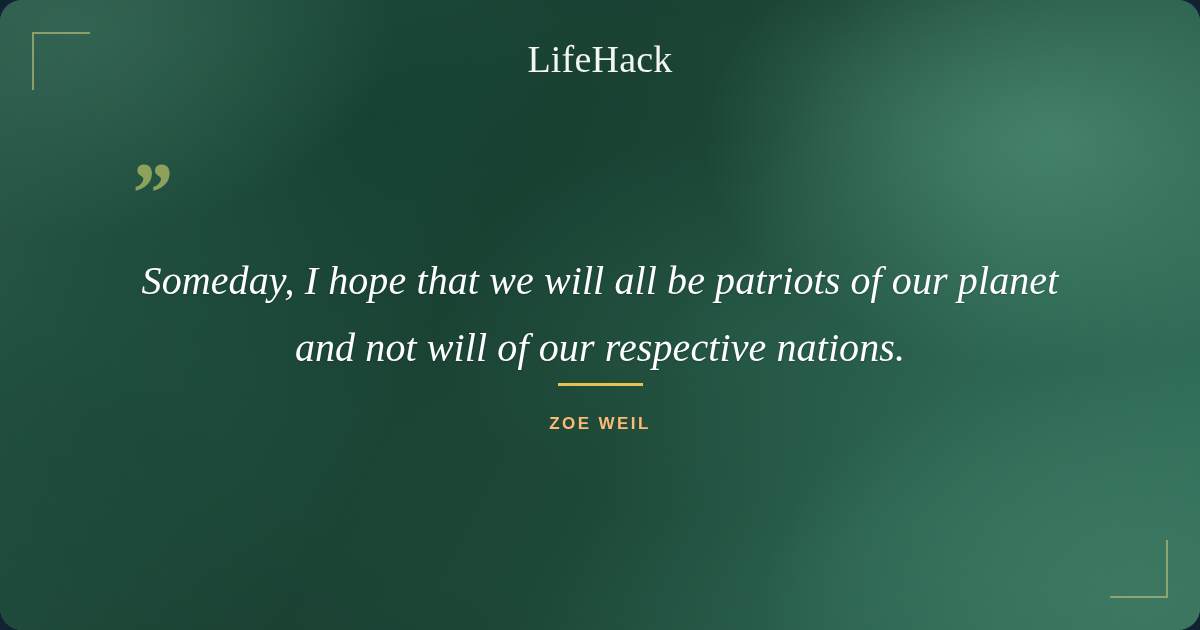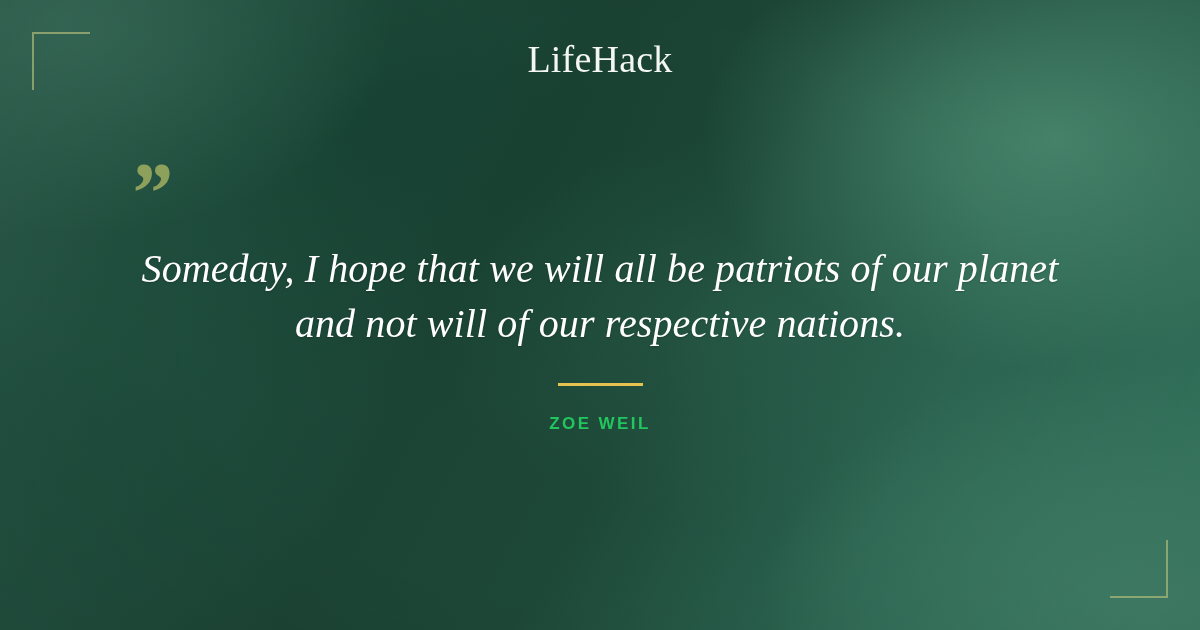--- a/index.html
+++ b/index.html
@@ -9,20 +9,21 @@
     background: #123;
   }
 
   .card {
     position: relative;
     width: 1200px;
     height: 630px;
     overflow: hidden;
     background-color: #225744;
     font-family: "Liberation Sans", sans-serif;
+    border-radius: 22px;
     -webkit-font-smoothing: antialiased;
   }
 
   
   .bg-base {
     position: absolute;
     inset: 0;
     background:
       linear-gradient(118deg,
         #2f6050 0%,
@@ -132,21 +133,21 @@
     top: 240px;
     width: 1000px;
     text-align: center;
   }
   .quote-text {
     font-family: "Liberation Serif", "DejaVu Serif", serif;
     font-style: italic;
     font-size: 40px;
     line-height: 53px;
     color: #ffffff;
-    margin: 2px;
+    margin: 14px;
     letter-spacing: 0.1px;
     text-shadow: 0 1px 2px rgba(0,0,0,0.18);
   }
 
   
   .divider {
     position: absolute;
     left: 558px;
     top: 383px;
     width: 85px;
@@ -159,21 +160,21 @@
     position: absolute;
     left: 0;
     top: 413px;
     width: 1200px;
     text-align: center;
     font-family: "Liberation Sans", sans-serif;
     font-size: 17px;
     line-height: 22px;
     font-weight: 700;
     letter-spacing: 2.4px;
-    color: #22c55e;
+    color: #fdba74;
   }
 </style>
 </head>
 <body>
 
 <div class="card">
 
   <div class="bg-base"></div>
   <div class="bg-blob-d"></div>
   <div class="bg-blob-e"></div>

